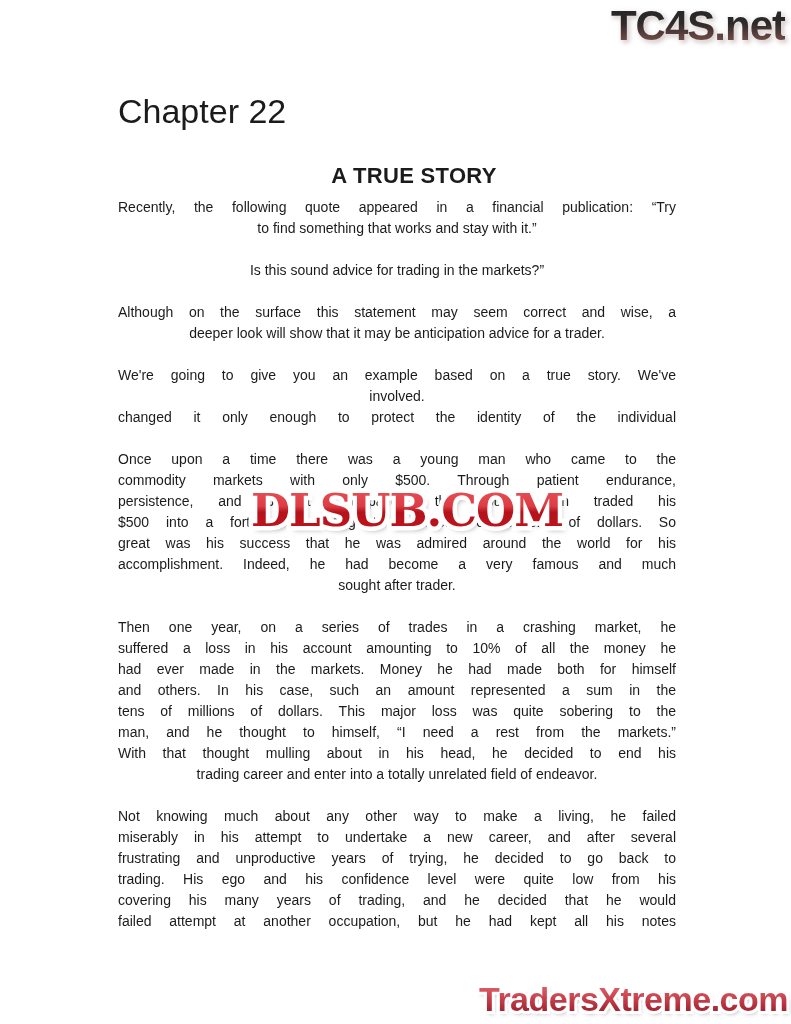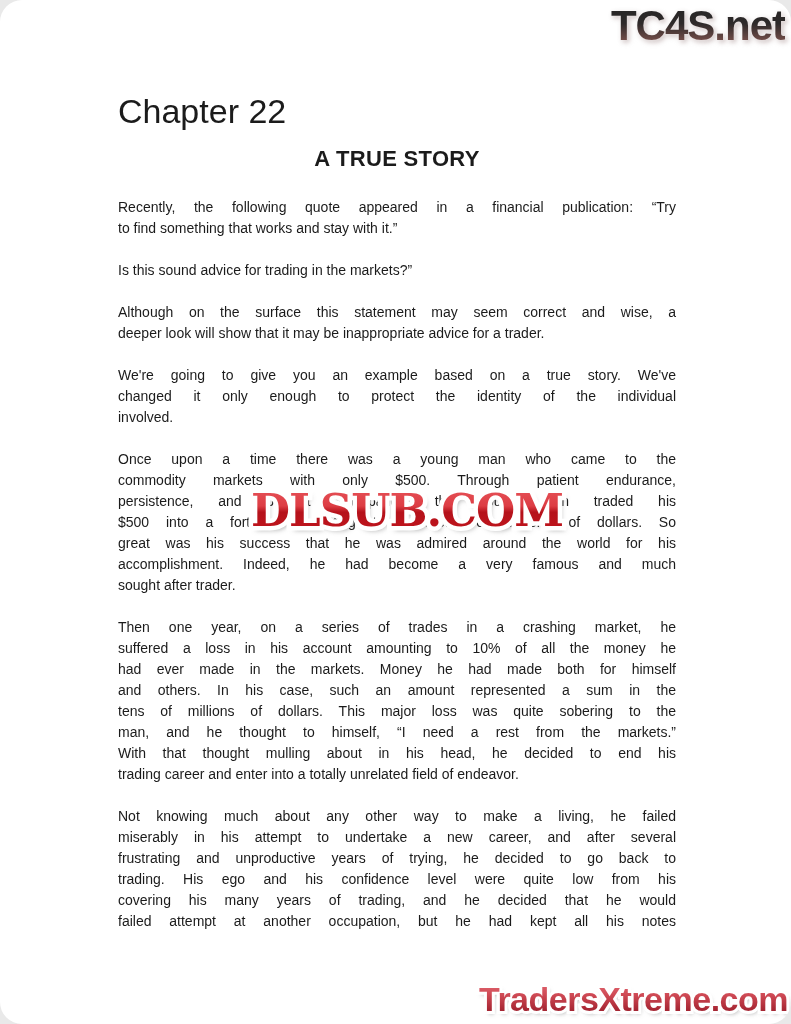--- a/index.html
+++ b/index.html
@@ -8,21 +8,20 @@
     background: #e9e9e9;
   }
   .page {
     position: relative;
     width: 791px;
     height: 1024px;
     background: #ffffff;
     overflow: hidden;
     font-family: "Liberation Sans", "DejaVu Sans", sans-serif;
     color: #1b1b1b;
-    border-radius: 22px;
   }
 
   
   .top-logo {
     position: absolute;
     top: 2px;
     right: 6px;
     font-size: 42px;
     font-weight: bold;
     letter-spacing: -1px;
@@ -51,35 +50,35 @@
     margin: 0;
   }
   .section-title {
     position: absolute;
     top: 146px;
     left: 0;
     width: 100%;
     text-align: center;
     font-size: 22px;
     font-weight: bold;
-    margin: 0;
+    margin: 17px;
     letter-spacing: 0.3px;
   }
 
   
   .paragraphs {
     position: absolute;
     top: 197px;
     left: 0;
     width: 558px;
     font-size: 14px;
     line-height: 21px;
   }
   .para { margin: 0 0 21px 0; }
-  .line { text-align: left; }
+  .line { text-align: center; }
   .line.just {
     text-align: justify;
     text-align-last: justify;
   }
 
   
   .watermark {
     position: absolute;
     left: 250px;
     top: 480px;
@@ -166,26 +165,26 @@
     <div class="paragraphs" id="paragraphs">
         <div class="para">
           <div class="line just">Recently, the following quote appeared in a financial publication: “Try</div>
           <div class="line">to find something that works and stay with it.”</div>
         </div>
         <div class="para">
           <div class="line">Is this sound advice for trading in the markets?”</div>
         </div>
         <div class="para">
           <div class="line just">Although on the surface this statement may seem correct and wise, a</div>
-          <div class="line">deeper look will show that it may be inappropriate advice for a trader.</div>
+          <div class="line">deeper look will show that it may be anticipation advice for a trader.</div>
         </div>
         <div class="para">
           <div class="line just">We're going to give you an example based on a true story. We've</div>
+          <div class="line">involved.</div>
           <div class="line just">changed it only enough to protect the identity of the individual</div>
-          <div class="line">involved.</div>
         </div>
         <div class="para">
           <div class="line just">Once upon a time there was a young man who came to the</div>
           <div class="line just">commodity markets with only $500. Through patient endurance,</div>
           <div class="line just">persistence, and brilliant anticipation, the young man traded his</div>
           <div class="line just">$500 into a fortune amounting to hundreds of millions of dollars. So</div>
           <div class="line just">great was his success that he was admired around the world for his</div>
           <div class="line just">accomplishment. Indeed, he had become a very famous and much</div>
           <div class="line">sought after trader.</div>
         </div>

